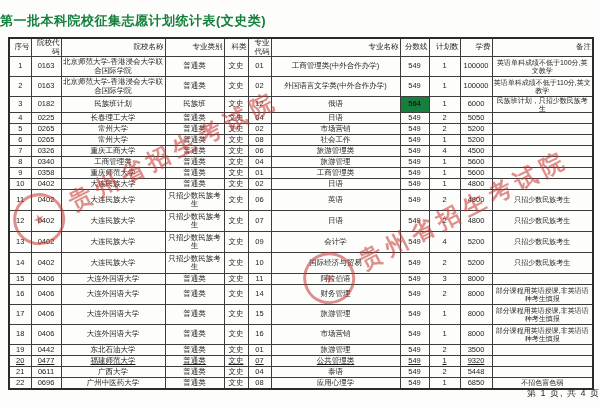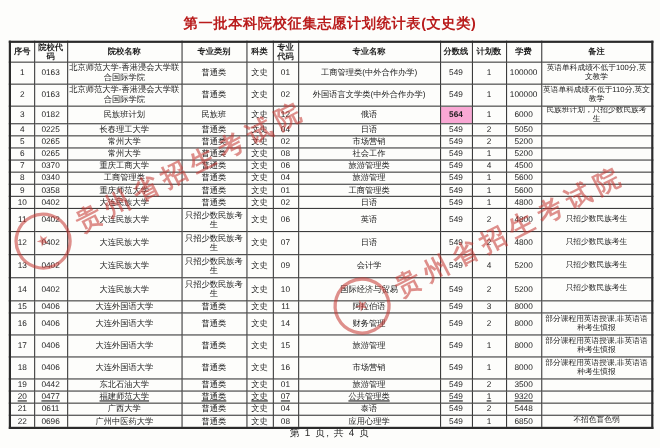--- a/index.html
+++ b/index.html
@@ -2,44 +2,44 @@
 <html><head>
 <meta charset="utf-8">
 <style>
   html,body{margin:0;padding:0;}
   body{
     width:600px;height:407px;position:relative;overflow:hidden;
     background:#fdfdfb;color:#1d1d1d;
     font-family:"Liberation Sans","DejaVu Sans",sans-serif;
   }
   .page-title{
-    margin:12px 0 5px 0;text-align:center;
-    font-size:13px;font-weight:bold;letter-spacing:.5px;color:#b91c1c;
+    margin:12px 0 5px 0;text-align:left;
+    font-size:13px;font-weight:bold;letter-spacing:.5px;color:#15803d;
   }
   table.plan{
     position:absolute;left:8px;top:37px;width:584px;
     border-collapse:collapse;table-layout:fixed;
     border:2px solid #2b2b2b;
     font-size:7.5px;line-height:1.12;
   }
   table.plan th,table.plan td{
     border:1px solid #3c3c3c;
     padding:0 1px;text-align:center;vertical-align:middle;
     overflow:hidden;word-break:break-all;color:#1d1d1d;
   }
-  table.plan th{font-weight:bold;height:17px;background:#fdfdfb;}
+  table.plan th{font-weight:normal;height:17px;background:#fdfdfb;text-align:right;}
   td.c-remark{ text-align:left;font-size:7px;line-height:1.08;padding-left:2px;}
-  td.hl{background:#f9a8d4;font-weight:bold;}
+  td.hl{background:#15803d;font-weight:bold;}
   .col-no{width:22px}.col-code{width:30px}.col-college{width:104px}
   .col-cat{width:59px}.col-subj{width:24px}.col-mcode{width:23px}
   .col-major{width:129px}.col-score{width:29px}.col-plan{width:31px}
   .col-fee{width:32px}.col-remark{width:101px}
   .footer{
     position:absolute;left:0;bottom:7px;width:100%;
-    text-align:center;font-size:9px;color:#2a2a2a;letter-spacing:1px;
+    text-align:right;font-size:9px;color:#2a2a2a;letter-spacing:1px;
   }
   
   .wm{
     position:absolute;display:flex;align-items:center;gap:9px;
     transform:rotate(-27deg);transform-origin:left center;
     color:rgba(197,53,48,.55);pointer-events:none;z-index:5;
   }
   .wm-seal{
     width:46px;height:46px;flex:none;border:3px solid currentColor;
     border-radius:50%;position:relative;
@@ -162,21 +162,21 @@
     <td>文史</td>
     <td>08</td>
     <td>社会工作</td>
     <td>549</td>
     <td>1</td>
     <td>5200</td>
     <td class="c-remark"></td>
   </tr>
       <tr style="height: 11px;">
     <td>7</td>
-    <td>0370</td>
+    <td>0326</td>
     <td>重庆工商大学</td>
     <td>普通类</td>
     <td>文史</td>
     <td>06</td>
     <td>旅游管理类</td>
     <td>549</td>
     <td>4</td>
     <td>4500</td>
     <td class="c-remark"></td>
   </tr>

